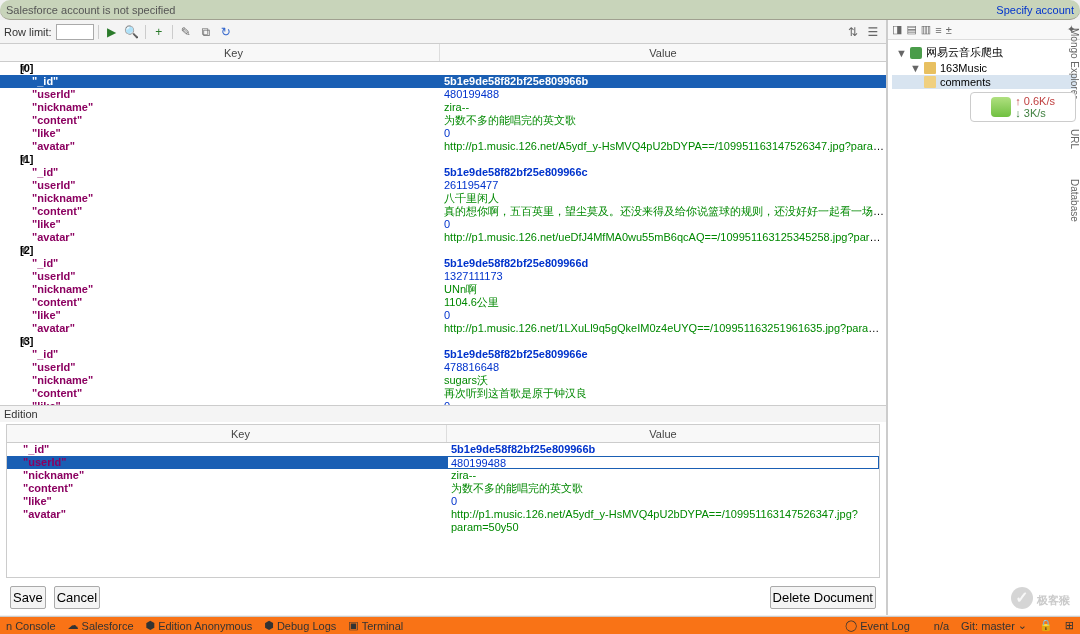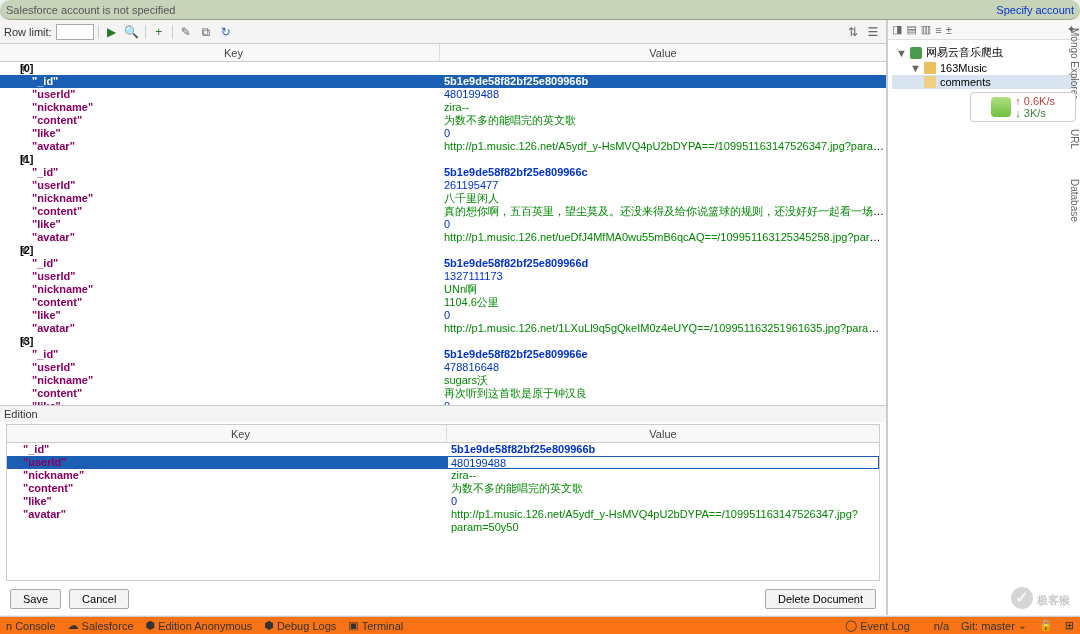--- a/index.html
+++ b/index.html
@@ -38,21 +38,21 @@
 .ed-title { padding: 2px 4px; color: #333; background: #f4f4f4; font-size: 11px; }
 .ed-table { flex: 1; background: #fff; border: 1px solid #ccc; margin: 2px 6px; overflow: hidden; }
 .ed-header { display: flex; height: 18px; background: #f8f8f8; border-bottom: 1px solid #ccc; }
 .ed-row { display: flex; height: 13px; line-height: 13px; }
 .ed-row.sel { background: #1a5fb4; }
 .ed-row.sel .ek { color: #fff; }
 .ed-row.sel .ev { background: #fff; color: #333; border: 1px solid #1a5fb4; padding-left: 3px; }
 .ek { width: 440px; padding-left: 16px; }
 .ev { flex: 1; padding-left: 4px; }
 .ed-buttons { display: flex; padding: 6px 10px; gap: 8px; }
-.btn { padding: 3px 12px; background: #f4f4f4; border: 1px solid #aaa; border-radius: 2px; cursor: pointer; font-size: 11px; text-align: right; }
+.btn { padding: 3px 2px; background: #f4f4f4; border: 1px solid #aaa; border-radius: 2px; cursor: pointer; font-size: 13px; text-align: right; }
 .btn-right { margin-left: auto; }
 .right-panel { flex: 1; background: #fff; border-left: 1px solid #ccc; }
 .right-toolbar { height: 20px; display: flex; align-items: center; gap: 4px; padding: 0 4px; border-bottom: 1px solid #ddd; background: #f8f8f8; }
 .right-toolbar span { color: #666; font-size: 11px; cursor: pointer; }
 .nav-tree { padding: 4px; font-size: 11px; }
 .nav-row { display: flex; align-items: center; gap: 4px; padding: 1px 0; cursor: pointer; }
 .nav-row.n1 { padding-left: 4px; }
 .nav-row.n2 { padding-left: 18px; }
 .nav-row.n3 { padding-left: 32px; }
 .nav-row.sel { background: #d8e4f0; }

